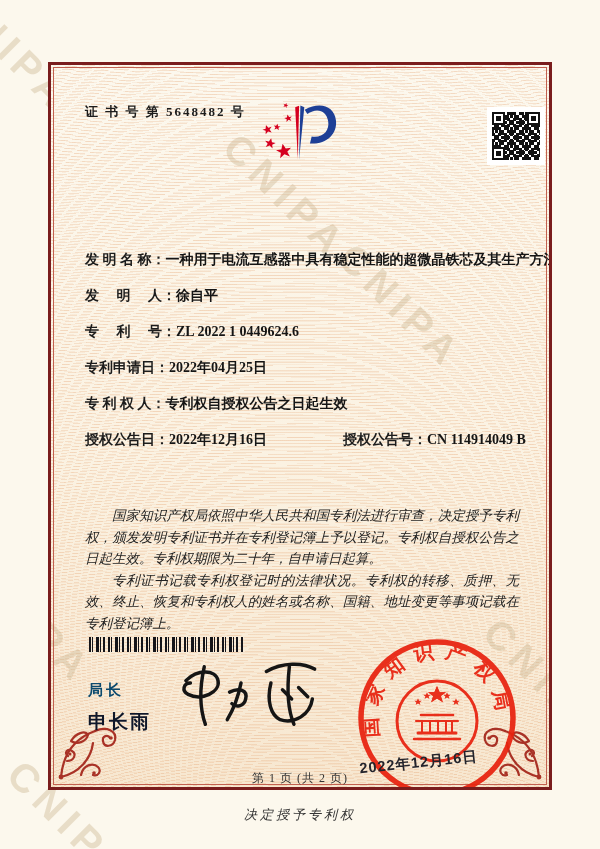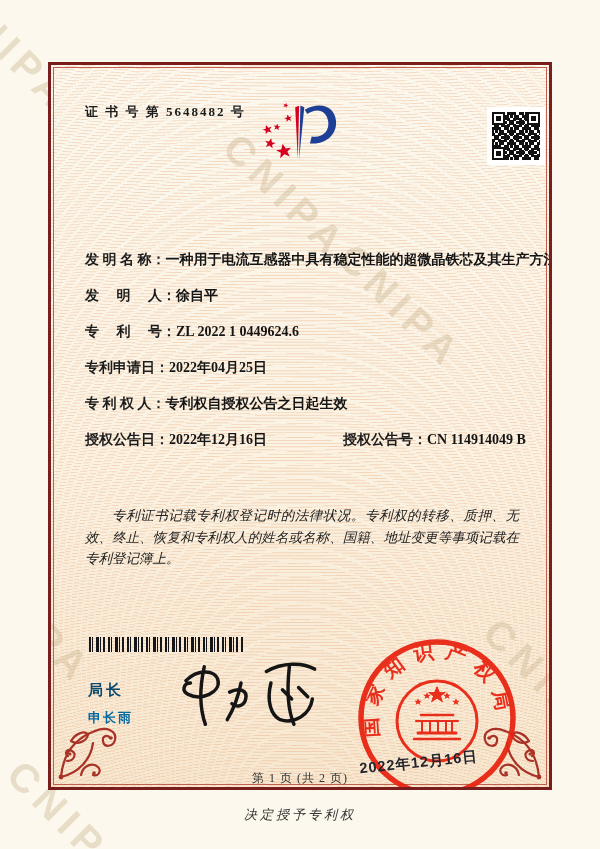--- a/index.html
+++ b/index.html
@@ -35,21 +35,21 @@
   .flabel.gap{margin-left:76px;}
   .paras{position:absolute;left:34px;right:30px;top:440px;font-size:13.5px;line-height:21.5px;
          text-align:justify;color:#222;font-style:italic;}
   .paras p{margin:0;text-indent:2em;}
   .barcode{position:absolute;left:38px;top:572px;width:155px;height:15px;background:
       repeating-linear-gradient(90deg,#15151a 0 2px,transparent 2px 3px,#15151a 3px 4px,transparent 4px 7px,
       #15151a 7px 10px,transparent 10px 11px,#15151a 11px 12px,transparent 12px 14px,#15151a 14px 16px,transparent 16px 19px);}
   .sig-title{position:absolute;left:37px;top:616px;font-family:"Liberation Sans","DejaVu Sans",sans-serif;
              font-size:15px;font-weight:700;letter-spacing:3px;color:#0c4a6e;}
   .sig-name{position:absolute;left:37px;top:644px;font-family:"Liberation Sans","DejaVu Sans",sans-serif;
-            font-size:13px;font-weight:700;letter-spacing:2px;color:#0369a1;}
+            font-size:19px;font-weight:700;letter-spacing:2px;color:#0f172a;}
   .sig-script{position:absolute;left:115px;top:588px;width:180px;height:92px;}
   .seal{position:absolute;left:303px;top:570px;width:166px;height:166px;opacity:0.93;}
   .seal-date{position:absolute;left:308px;top:686px;width:160px;font-family:"Liberation Sans","DejaVu Sans",sans-serif;
              font-size:14.5px;font-weight:700;letter-spacing:1px;color:#23242c;transform:rotate(-6deg);z-index:12;}
   .page-num{position:absolute;left:0;right:0;bottom:0;text-align:center;font-size:12px;letter-spacing:1px;color:#333;}
   .flourish{position:absolute;bottom:4px;width:84px;height:84px;z-index:6;}
   .flourish.bl{left:4px;}
   .flourish.br{right:4px;transform:scaleX(-1);}
   .continuation{position:absolute;left:0;right:0;top:806px;text-align:center;font-size:13px;
                 letter-spacing:3px;color:#333;z-index:2;font-style:italic;}
@@ -149,20 +149,21 @@
         </div>
         <div class="field-row">
           <span class="flabel">专 利 权 人：</span><span class="fvalue">专利权自授权公告之日起生效</span>
         </div>
         <div class="field-row">
           <span class="flabel">授权公告日：</span><span class="fvalue">2022年12月16日</span><span class="flabel gap">授权公告号：</span><span class="fvalue">CN 114914049 B</span>
         </div>
       </div>
 
       <div class="paras">
+        <p>国家知识产权局依照中华人民共和国专利法进行审查，决定授予专利权，颁发发明专利证书并在专利登记簿上予以登记。专利权自授权公告之日起生效。专利权期限为二十年，自申请日起算。</p>
         <p>专利证书记载专利权登记时的法律状况。专利权的转移、质押、无效、终止、恢复和专利权人的姓名或名称、国籍、地址变更等事项记载在专利登记簿上。</p>
       </div>
 
       <div class="barcode"></div>
 
       <div class="sig-title">局长</div>
       <div class="sig-name">申长雨</div>
 
       <svg class="sig-script" viewBox="0 0 150 80">
         <g fill="none" stroke="#151515" stroke-width="3" stroke-linecap="round" stroke-linejoin="round">

